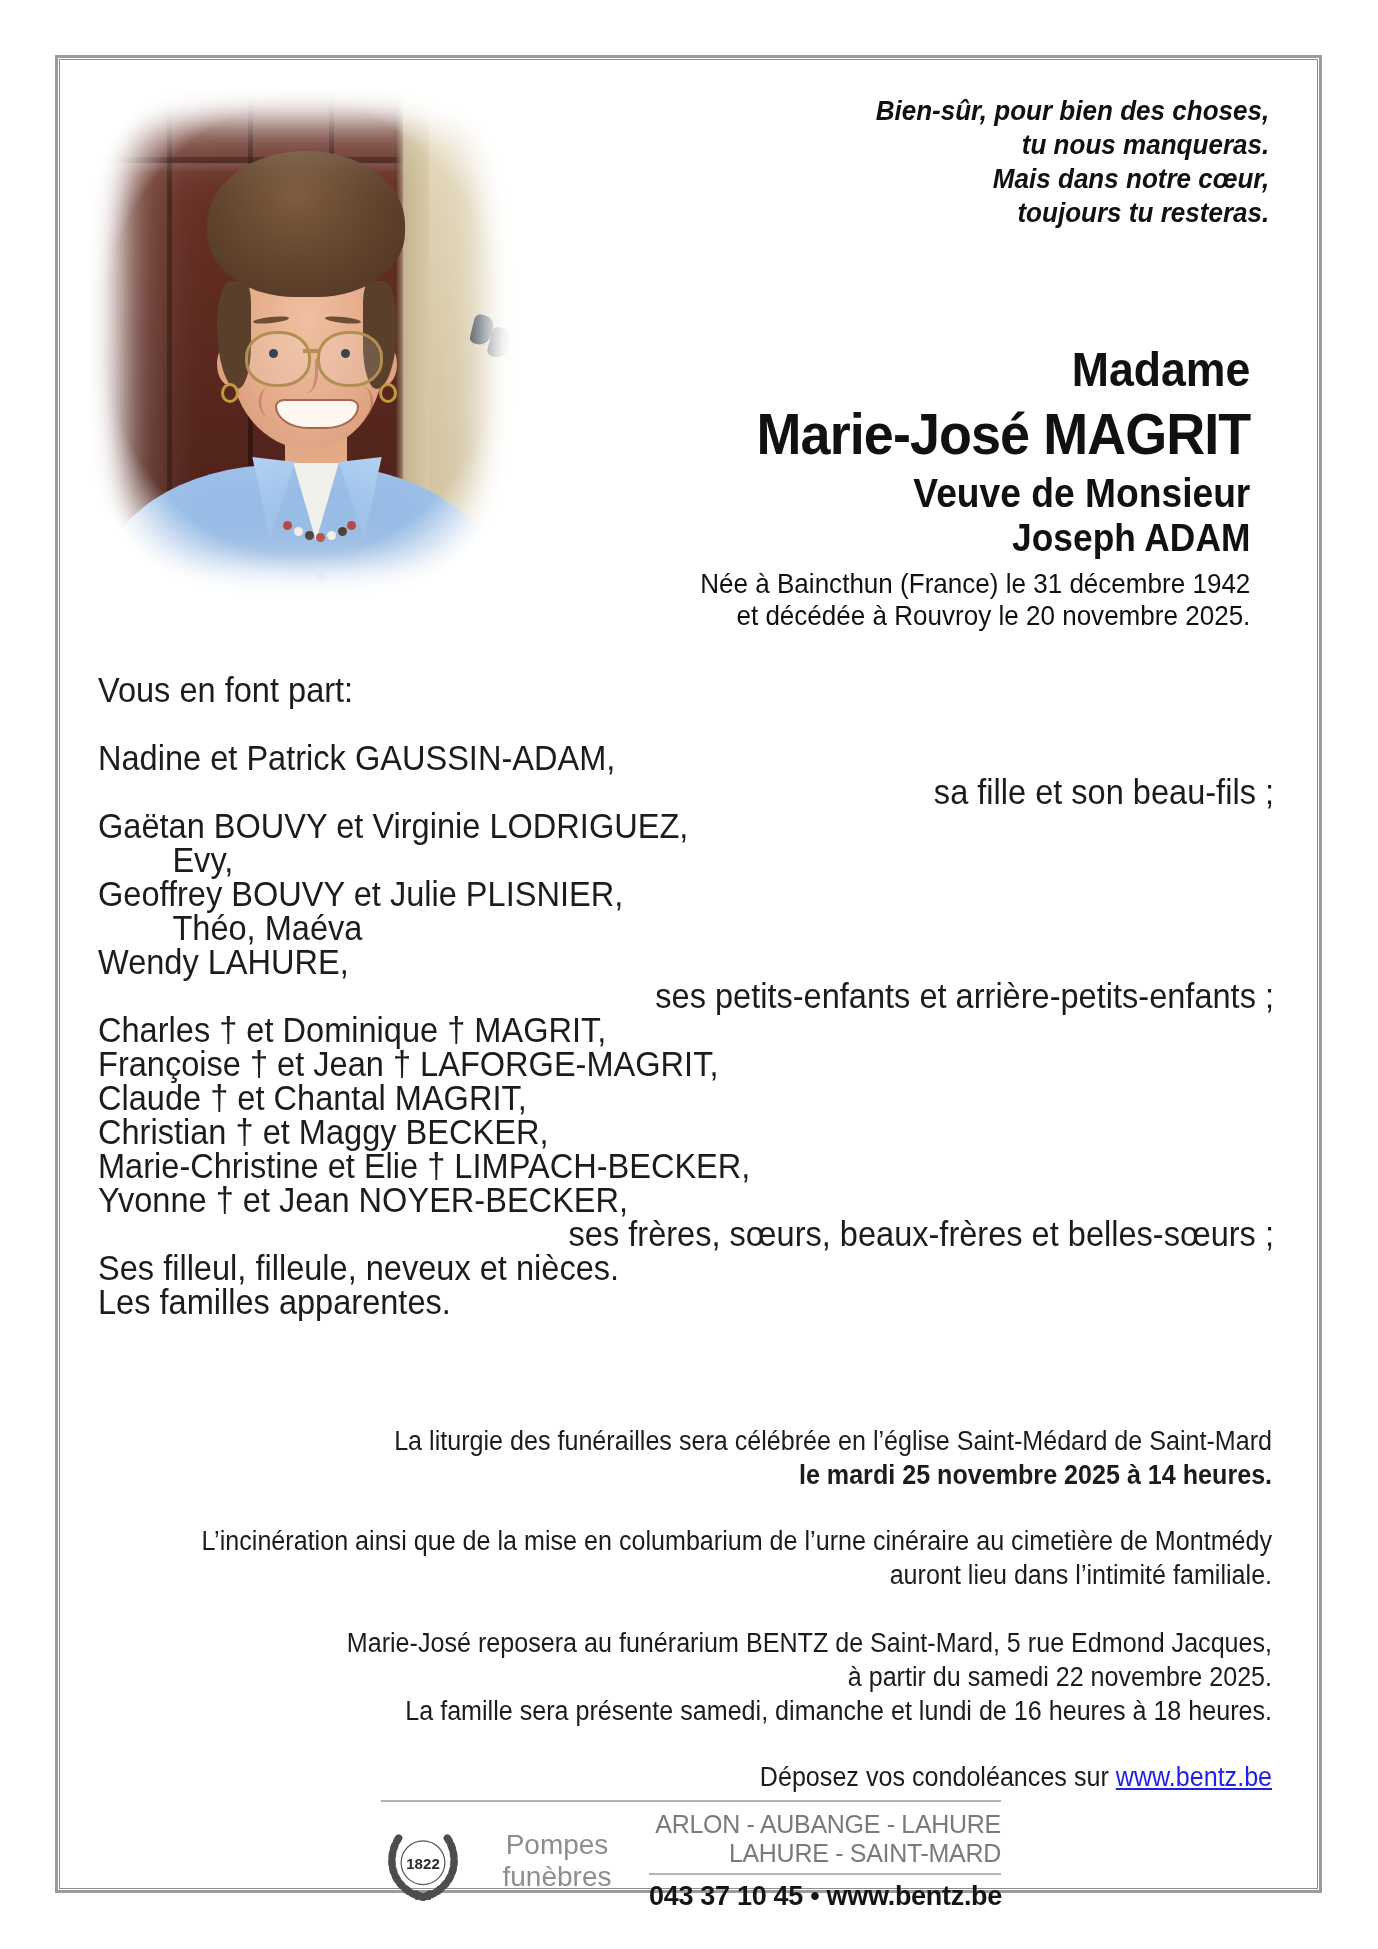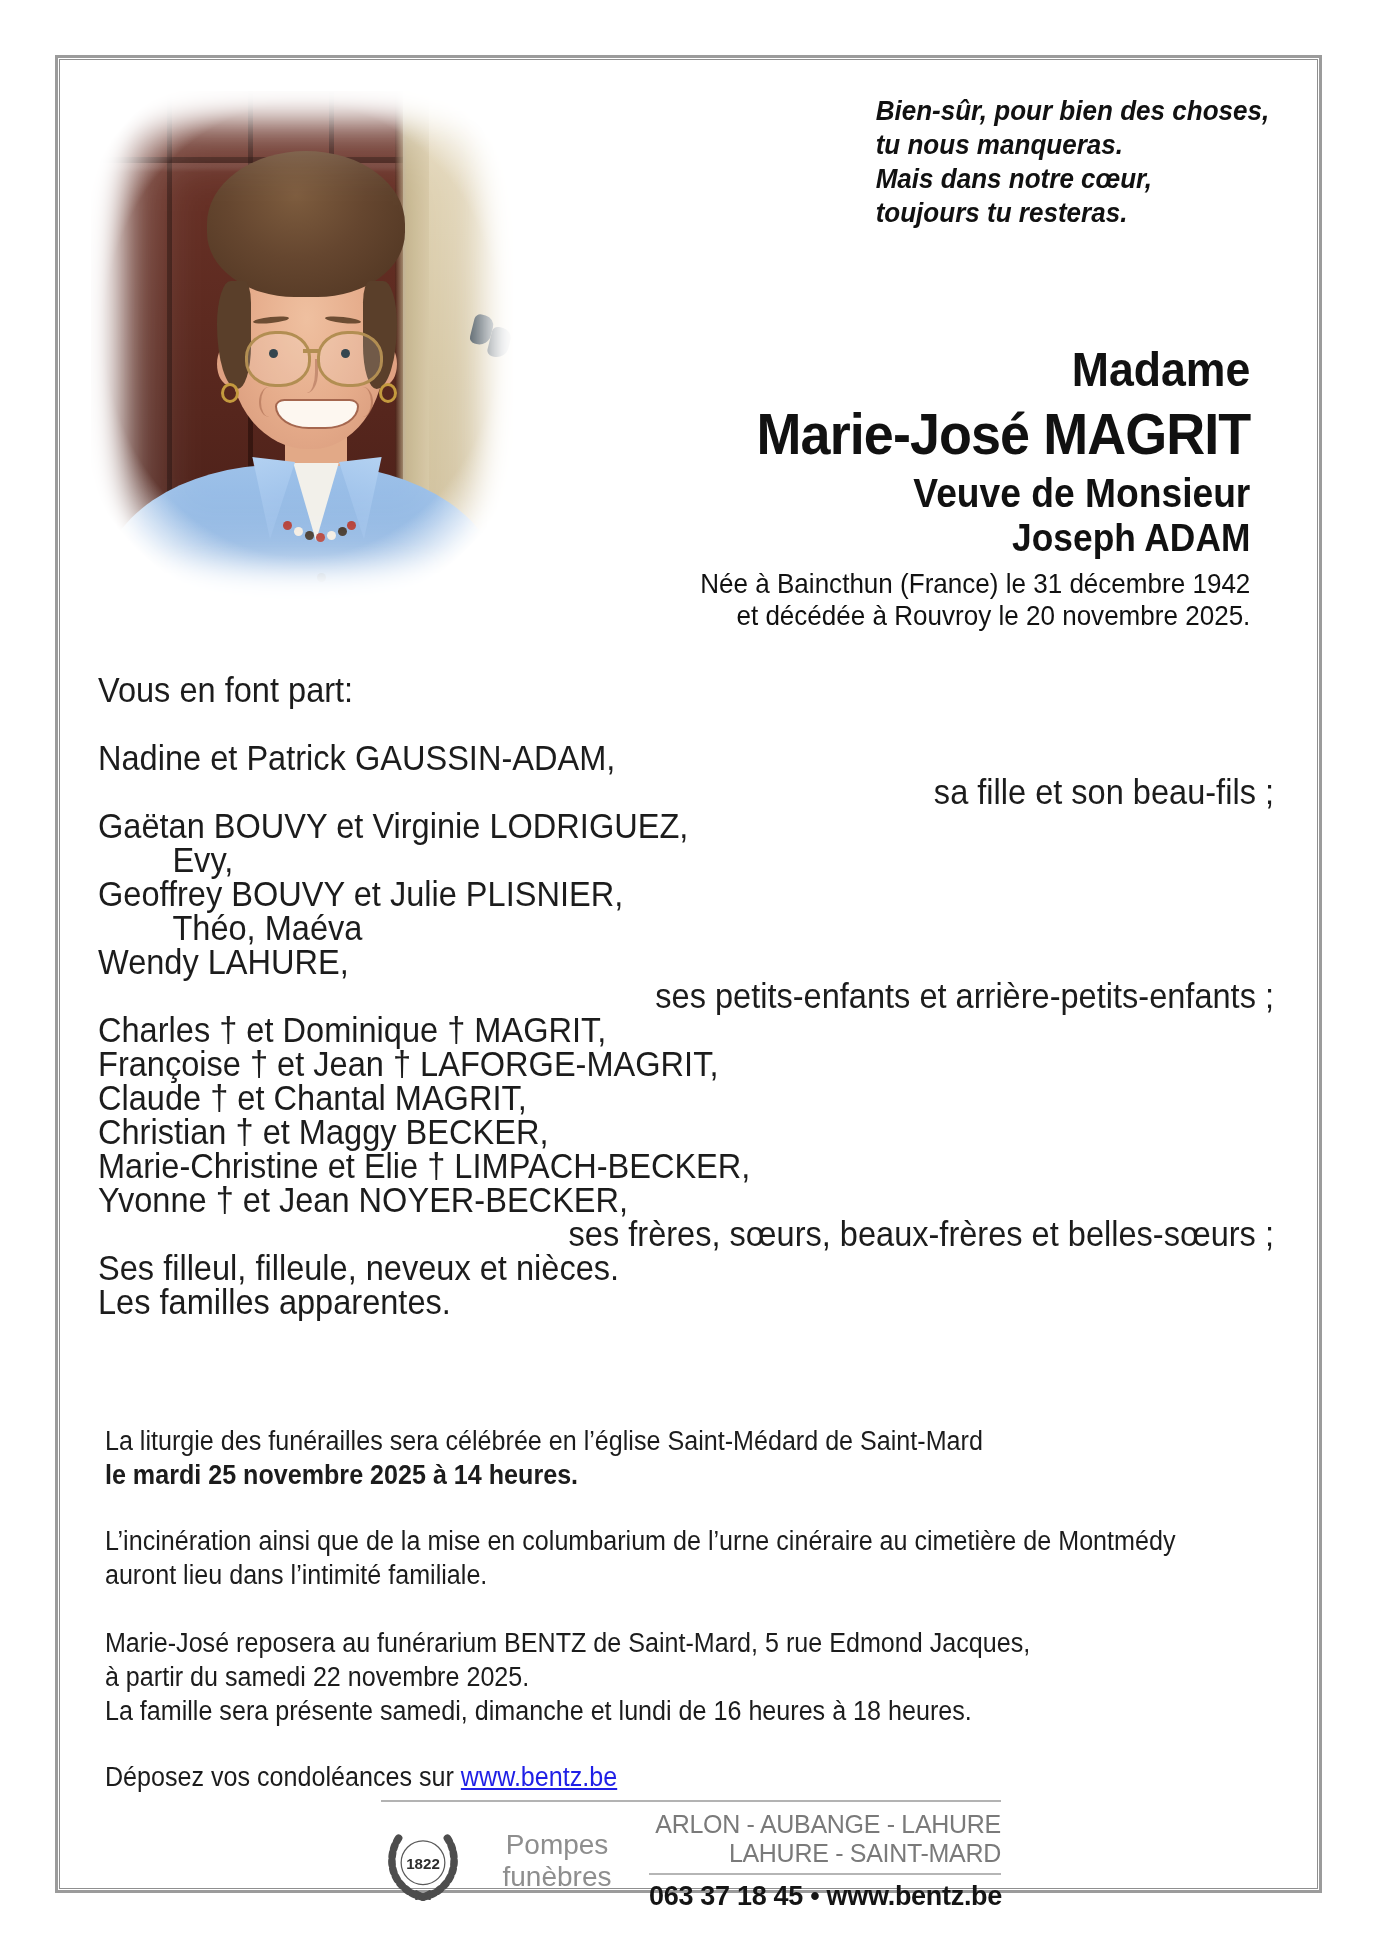--- a/index.html
+++ b/index.html
@@ -71,40 +71,40 @@
   .ph-bead{position:absolute;left:192px;top:430px;width:9px;height:9px;border-radius:50%;z-index:4;background:#b23a32;
     box-shadow:11px 6px 0 0 #f3ece2, 22px 10px 0 0 #3c2f23, 33px 12px 0 0 #b23a32,
                44px 10px 0 0 #f3ece2, 55px 6px 0 0 #3c2f23, 64px 0 0 0 #b23a32;}
   .ph-button{position:absolute;left:226px;top:482px;width:9px;height:9px;border-radius:50%;z-index:4;background:#6f8dad;}
   .ph-feather{position:absolute;inset:0;z-index:10;pointer-events:none;
     background:radial-gradient(ellipse 60% 57% at 50% 47%, transparent 78%, rgba(255,255,255,.85) 96%, #fff 100%);
     box-shadow:inset 0 0 30px 26px #fff, inset 0 0 70px 36px rgba(255,255,255,.55);}
 
   
   .cond{transform:scaleX(.93);}
-  .quote{position:absolute;right:50px;top:36px;
+  .quote{position:absolute;right:50px;top:36px;text-align:right;
          font-size:28px;line-height:34px;font-weight:bold;font-style:italic;color:#111;}
   .quote .q-line{transform-origin:right center;white-space:nowrap;}
 
   .header{position:absolute;left:430px;top:284px;width:790px;text-align:right;color:#111;}
   .header .h-line{transform-origin:center;white-space:nowrap;}
   .h-title{font-size:48px;font-weight:bold;line-height:56px;}
   .h-name{font-size:58px;font-weight:bold;line-height:64px;margin-top:4px;letter-spacing:-1px;}
   .h-widow{font-size:40px;font-weight:bold;line-height:46px;margin-top:4px;}
   .h-husband{font-size:38px;font-weight:bold;line-height:44px;}
   .h-birth{font-size:28px;line-height:32px;margin-top:8px;}
   .h-death{font-size:28px;line-height:32px;}
 
   .family{position:absolute;left:40px;top:615px;width:1176px;font-size:35px;line-height:34px;color:#1c1c1c;}
   .family .f-line{transform-origin:left center;white-space:nowrap;height:34px;}
   .family .right{text-align:right;transform-origin:right center;}
   .family .indent{padding-left:80px;}
   .family .gap{height:34px;}
 
-  .ceremony{position:absolute;left:3px;width:1255px;top:1366px;text-align:left;
+  .ceremony{position:absolute;left:3px;width:1255px;top:1366px;text-align:right;
             font-size:27px;line-height:34px;color:#1c1c1c;}
   .ceremony .c-line{transform-origin:center;white-space:nowrap;}
   .ceremony .bold{font-weight:bold;}
   .mt32{margin-top:32px;}.mt34{margin-top:34px;}
   .link{color:#1f1fe6;text-decoration:underline;cursor:pointer;}
 
   
   .footer{position:absolute;left:323px;top:1742px;width:620px;
           border-top:2px solid #b3b3b3;padding-top:8px;
           display:flex;align-items:center;gap:14px;}
@@ -213,17 +213,17 @@
       <circle cx="50" cy="52" r="26" fill="none" stroke="#5a5a5a" stroke-width="1.5"></circle>
       <text x="50" y="59" font-size="18" font-weight="bold" text-anchor="middle" fill="#2e2e2e" font-family="Liberation Sans, sans-serif">1822</text>
     </svg>
     <div class="logo-mid">
       <div class="logo-tagline">Pompes funèbres</div>
     </div>
     <div class="logo-right">
       <div class="cities">ARLON - AUBANGE - LAHURE</div>
       <div class="cities">LAHURE - SAINT-MARD</div>
       <div class="sep"></div>
-      <div class="phone">063 37 18 45 • www.bentz.be</div>
+      <div class="phone">043 37 10 45 • www.bentz.be</div>
     </div>
   </div>
 
 </div>
 
 </body></html>

